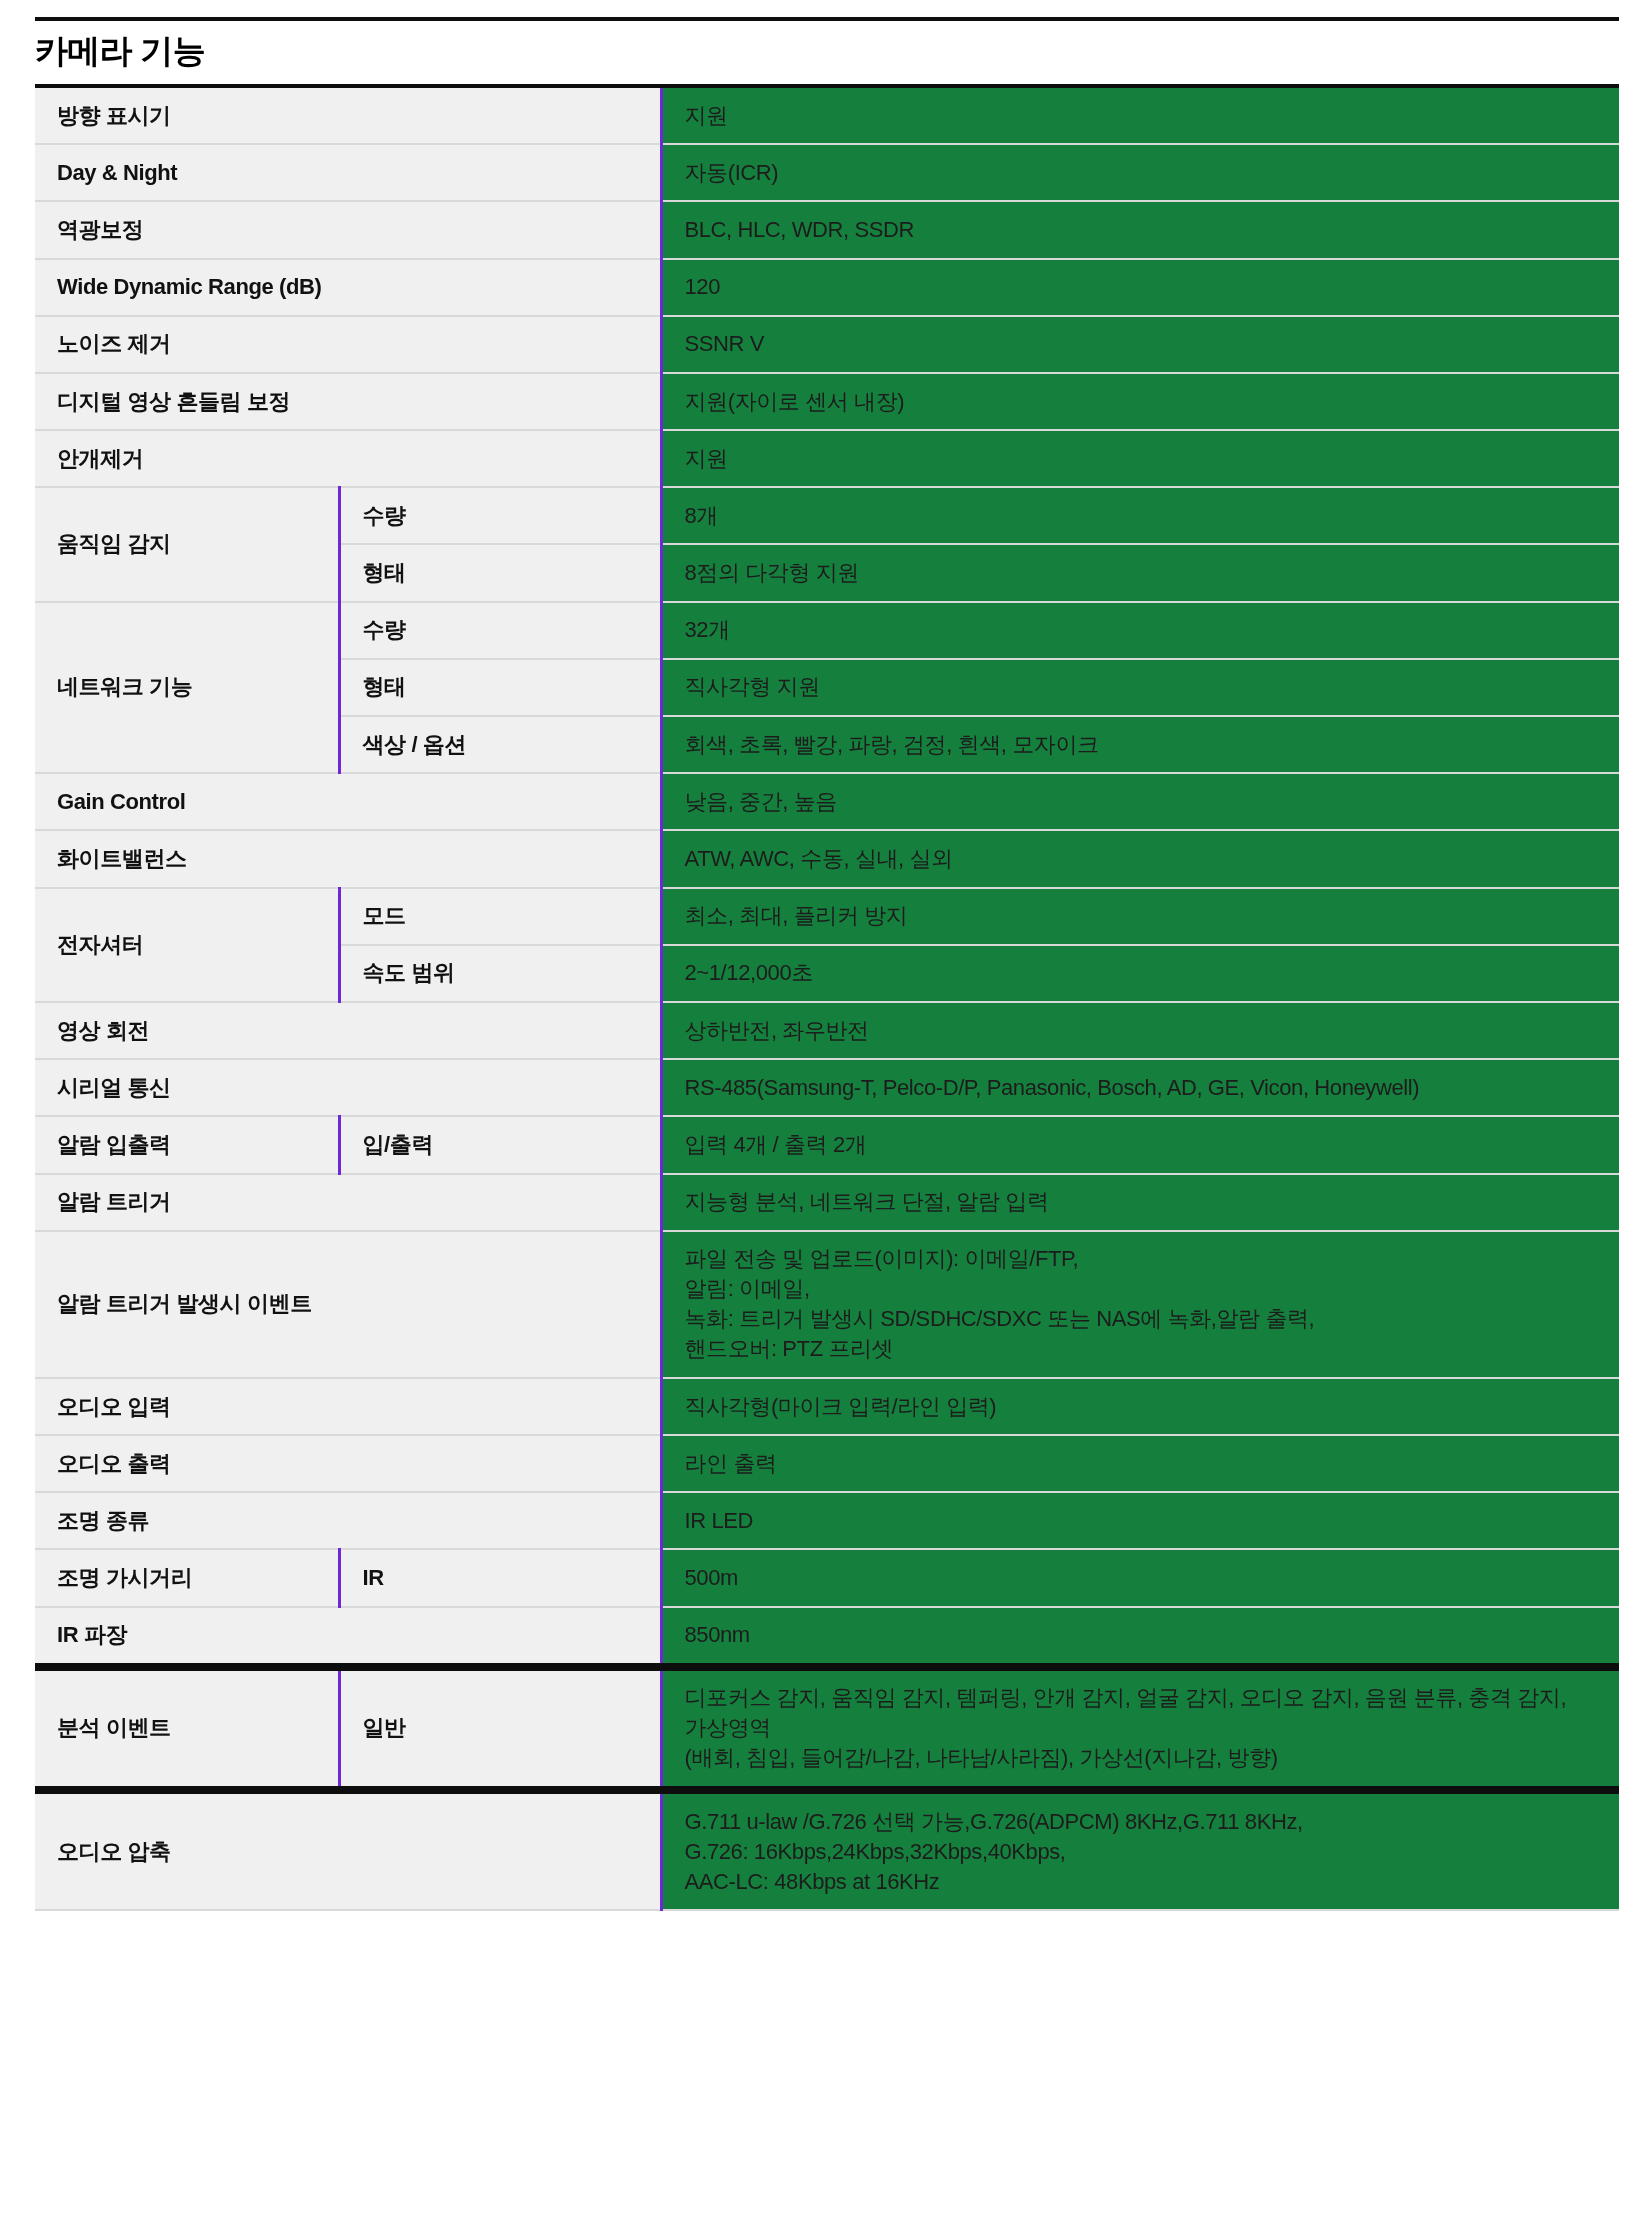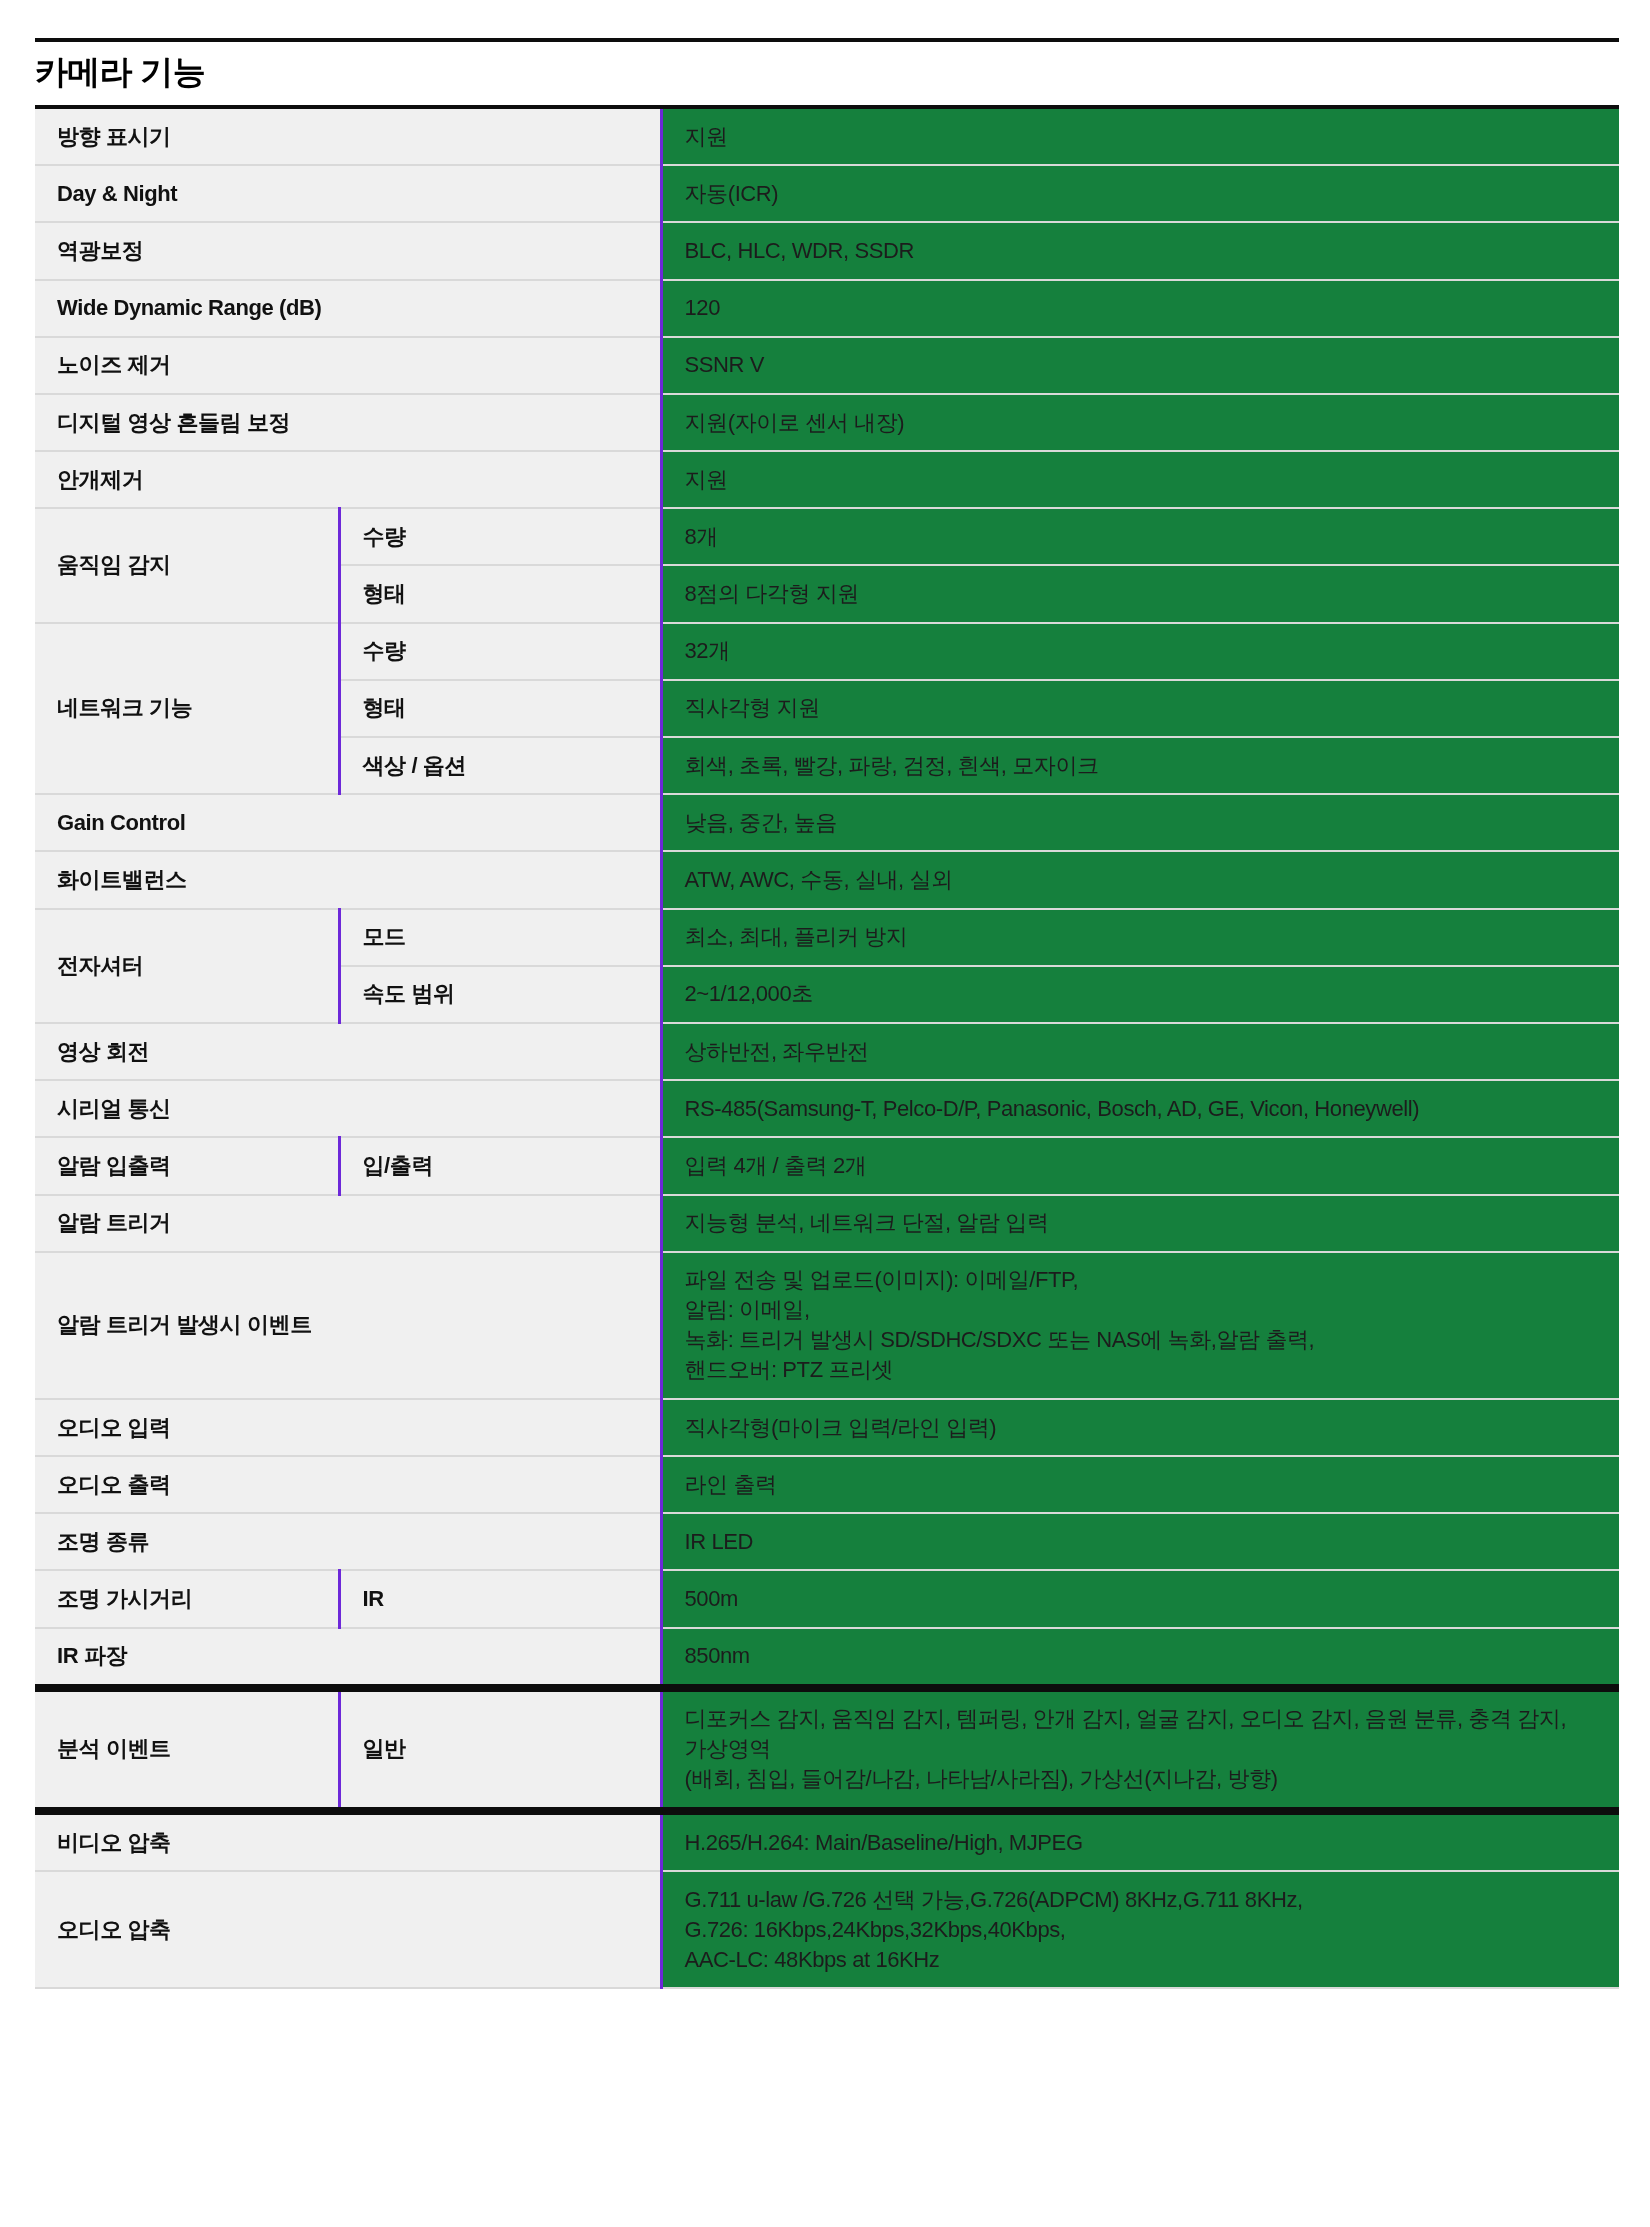--- a/index.html
+++ b/index.html
@@ -8,21 +8,21 @@
     background: #ffffff;
   }
   body {
     width: 1650px;
     height: 2227px;
     overflow: hidden;
     font-family: "Liberation Sans", "DejaVu Sans", sans-serif;
     color: #1a1a1a;
   }
   .page {
-    padding: 38px 32px 0 35px;
+    padding: 17px 32px 0 35px;
     box-sizing: border-box;
   }
   .top-rule {
     height: 3.7px;
     background: #0d0d0d;
     width: 1584px;
   }
   h2.sec-title {
     margin: 12px 0 15px 0;
     font-size: 33px;
@@ -214,24 +214,20 @@
 
   <section class="cut">
     <table class="spec-table">
       <colgroup>
           <col style="width:304px">
           <col style="width:322px">
           <col style="width:958px">
         </colgroup>
       <tbody>
           <tr>
-            <td class="lbl" rowspan="1" colspan="2">비디오 압축</td>
-            <td class="val">H.265/H.264: Main/Baseline/High, MJPEG</td>
-          </tr>
-          <tr>
             <td class="lbl" rowspan="1" colspan="2">오디오 압축</td>
             <td class="val">G.711 u-law /G.726 선택 가능,G.726(ADPCM) 8KHz,G.711 8KHz,
 G.726: 16Kbps,24Kbps,32Kbps,40Kbps,
 AAC-LC: 48Kbps at 16KHz</td>
           </tr>
         </tbody>
     </table>
   </section>
 
 </div>

